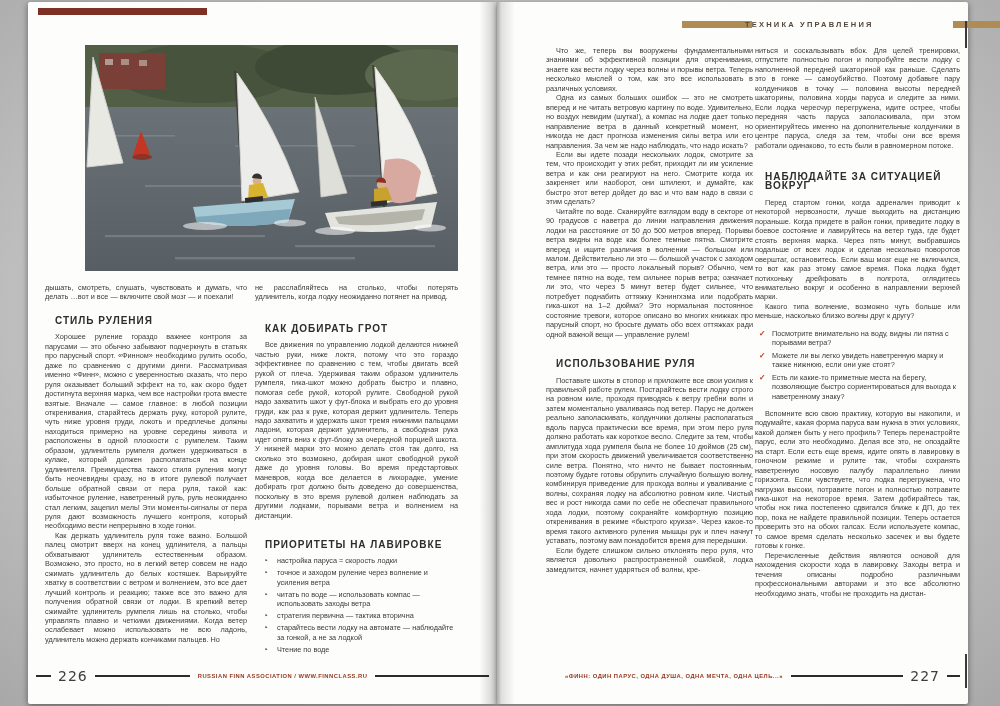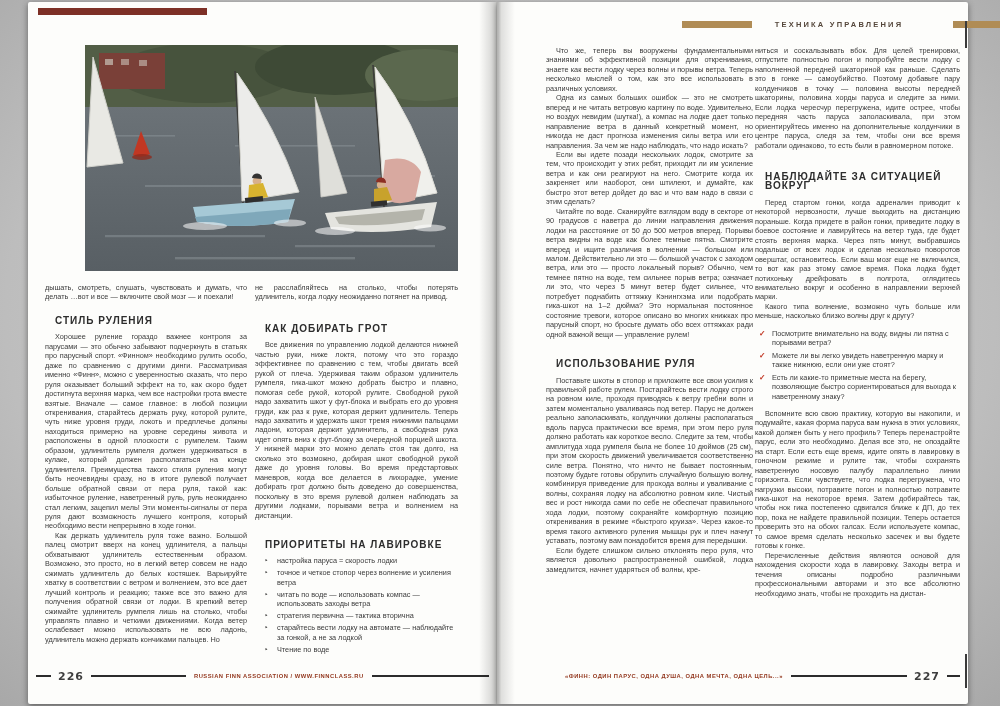--- a/index.html
+++ b/index.html
@@ -10,21 +10,21 @@
   }
   .page{position:absolute;top:2px;height:702px;background:#fdfdfb;
         box-shadow:0 2px 6px rgba(0,0,0,.45);}
   .page-left{left:28px;width:469px;border-radius:2px 0 0 2px;}
   .page-right{left:497px;width:471px;border-radius:0 2px 2px 0;}
   .gutter{position:absolute;top:2px;left:479px;width:36px;height:702px;pointer-events:none;
     background:linear-gradient(90deg, rgba(0,0,0,0) 0%, rgba(0,0,0,.18) 46%, rgba(0,0,0,.30) 52%, rgba(0,0,0,.12) 62%, rgba(0,0,0,0) 100%);}
   .accent-bar{position:absolute;left:10px;top:6px;width:169px;height:7px;background:#7d3026;}
   .running-head{position:absolute;top:19px;left:0;width:100%;height:10px;}
   .rh-bar1{position:absolute;left:185px;top:0;width:70px;height:7px;background:#b08c55;}
-  .rh-title{position:absolute;left:242px;top:-1px;width:200px;text-align:center;
+  .rh-title{position:absolute;left:248px;top:-1px;width:200px;text-align:left;
     font-size:7.5px;font-weight:bold;letter-spacing:2.2px;color:#55473b;}
   .rh-bar2{position:absolute;left:953px;top:21px;width:47px;height:7px;background:#b08c55;}
   .corner-mark{position:absolute;left:965px;width:2px;background:#3a3a3a;}
   .corner-top{top:21px;height:27px;}
   .corner-bottom{top:654px;height:34px;}
 
   .photo{position:absolute;left:57px;top:43px;width:373px;height:226px;overflow:hidden;}
   .photo svg{display:block;}
 
   .col{position:absolute;overflow:hidden;text-align:justify;
@@ -41,22 +41,22 @@
   ul.plist{list-style:none;margin:6px 0 0 0;padding:0 0 0 10px;text-align:left;}
   ul.plist li{display:flex;margin-bottom:2.5px;}
   ul.plist .blt{width:12px;flex:0 0 12px;color:#2d2d2d;font-size:7.5px;}
   ul.checks{list-style:none;margin:8px 0 8px 0;padding:0 0 0 4px;text-align:left;}
   ul.checks li{display:flex;margin-bottom:3px;}
   ul.checks .chk{width:13px;flex:0 0 13px;color:#c13723;font-weight:bold;font-size:7.8px;}
 
   .footer{position:absolute;left:8px;right:8px;top:666px;height:16px;
           display:flex;align-items:center;}
   .rule{background:#2c2c2c;height:2px;}
-  .pgnum{font-size:11px;letter-spacing:1px;color:#3e3e3e;margin:0 7px;
-         font-family:"DejaVu Sans", sans-serif;font-weight:700;}
+  .pgnum{font-size:14px;letter-spacing:1px;color:#3e3e3e;margin:0 7px;
+         font-family:"DejaVu Sans", sans-serif;font-weight:400;}
   .foot-text{font-size:5.8px;font-weight:bold;letter-spacing:.5px;color:#93381f;
              margin:0 8px;white-space:nowrap;}
   .r1{width:15px;} .r2{width:95px;} .r3{flex:1;} 
   .fr-pad{width:52px;} .fr-rule{flex:1;} .fr-end{width:13px;}
 </style>
 </head>
 <body>
 
 <div class="page page-left">
   <div class="accent-bar"></div>
@@ -133,21 +133,21 @@
     <h3 style="margin-top:22px;">КАК ДОБИРАТЬ ГРОТ</h3>
     <p class="ind">Все движения по управлению лодкой делаются нижней частью руки, ниже локтя, потому что это гораздо эффективнее по сравнению с тем, чтобы двигать всей рукой от плеча. Удерживая таким образом удлинитель румпеля, гика-шкот можно добрать быстро и плавно, помогая себе рукой, которой рулите. Свободной рукой надо захватить шкот у фут-блока и выбрать его до уровня груди, как раз к руке, которая держит удлинитель. Теперь надо захватить и удержать шкот тремя нижними пальцами ладони, которая держит удлинитель, а свободная рука идет опять вниз к фут-блоку за очередной порцией шкота. У нижней марки это можно делать стоя так долго, на сколько это возможно, добирая шкот свободной рукой даже до уровня головы. Во время предстартовых маневров, когда все делается в лихорадке, умение добирать грот должно быть доведено до совершенства, поскольку в это время рулевой должен наблюдать за другими лодками, порывами ветра и волнением на дистанции.</p>
     <h3 style="margin-top:20px;">ПРИОРИТЕТЫ НА ЛАВИРОВКЕ</h3>
     <ul class="plist">
       <li>
           <span class="blt">‣</span>
           <span>настройка паруса = скорость лодки</span>
         </li>
       <li>
           <span class="blt">‣</span>
-          <span>точное и четкое стопор через волнение и усиления ветра</span>
+          <span>точное и заходом руление через волнение и усиления ветра</span>
         </li>
       <li>
           <span class="blt">‣</span>
           <span>читать по воде — использовать компас — использовать заходы ветра</span>
         </li>
       <li>
           <span class="blt">‣</span>
           <span>стратегия первична — тактика вторична</span>
         </li>
       <li>

